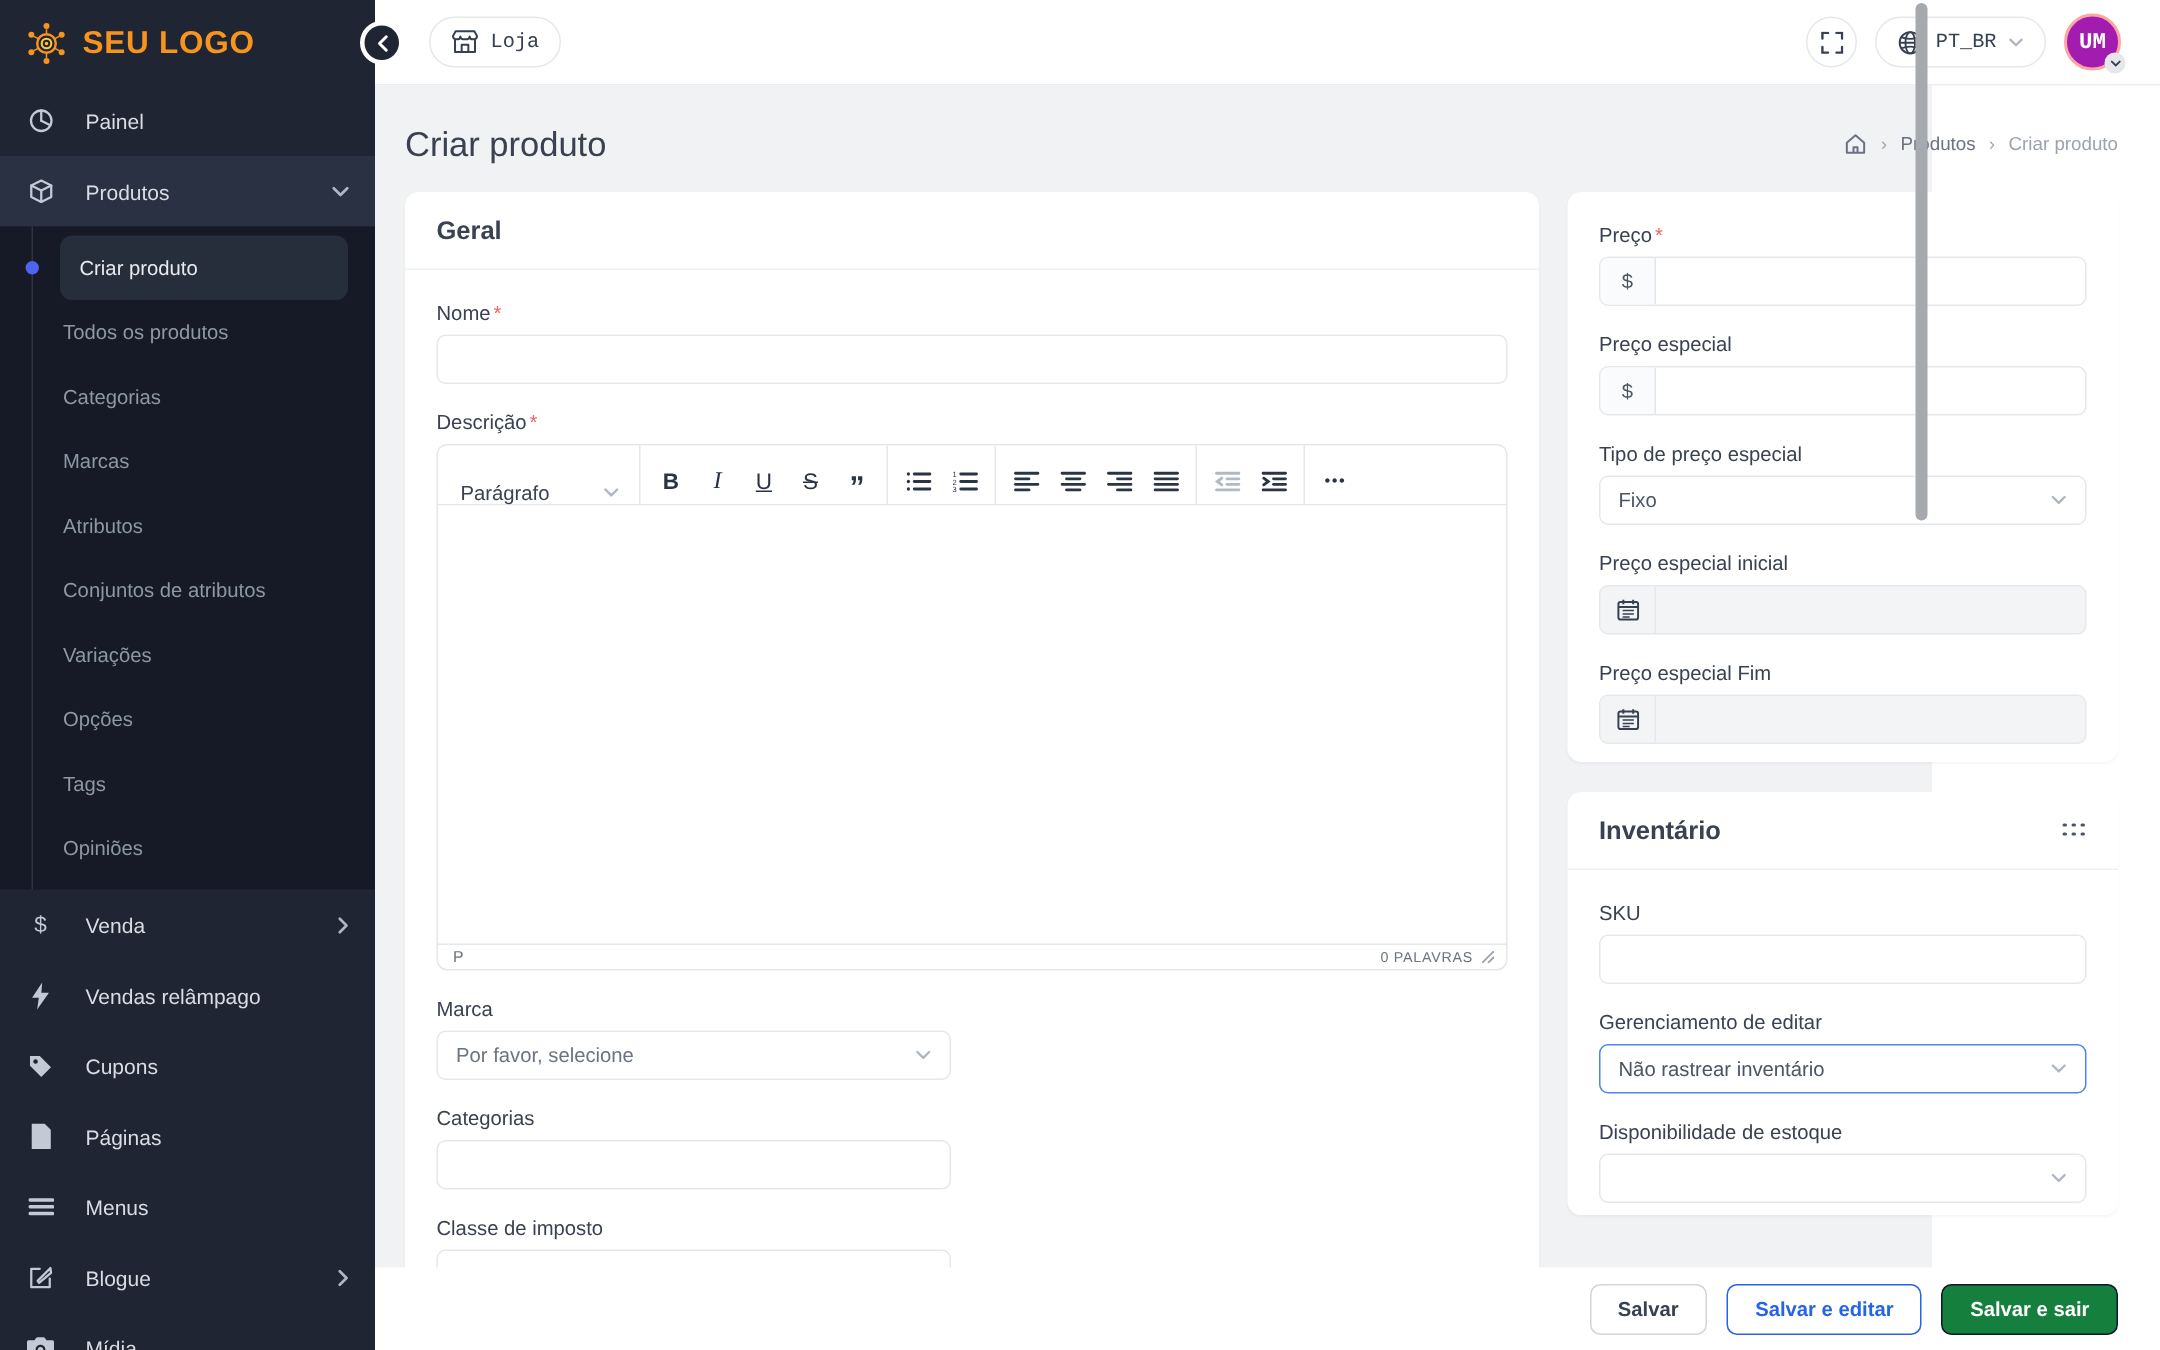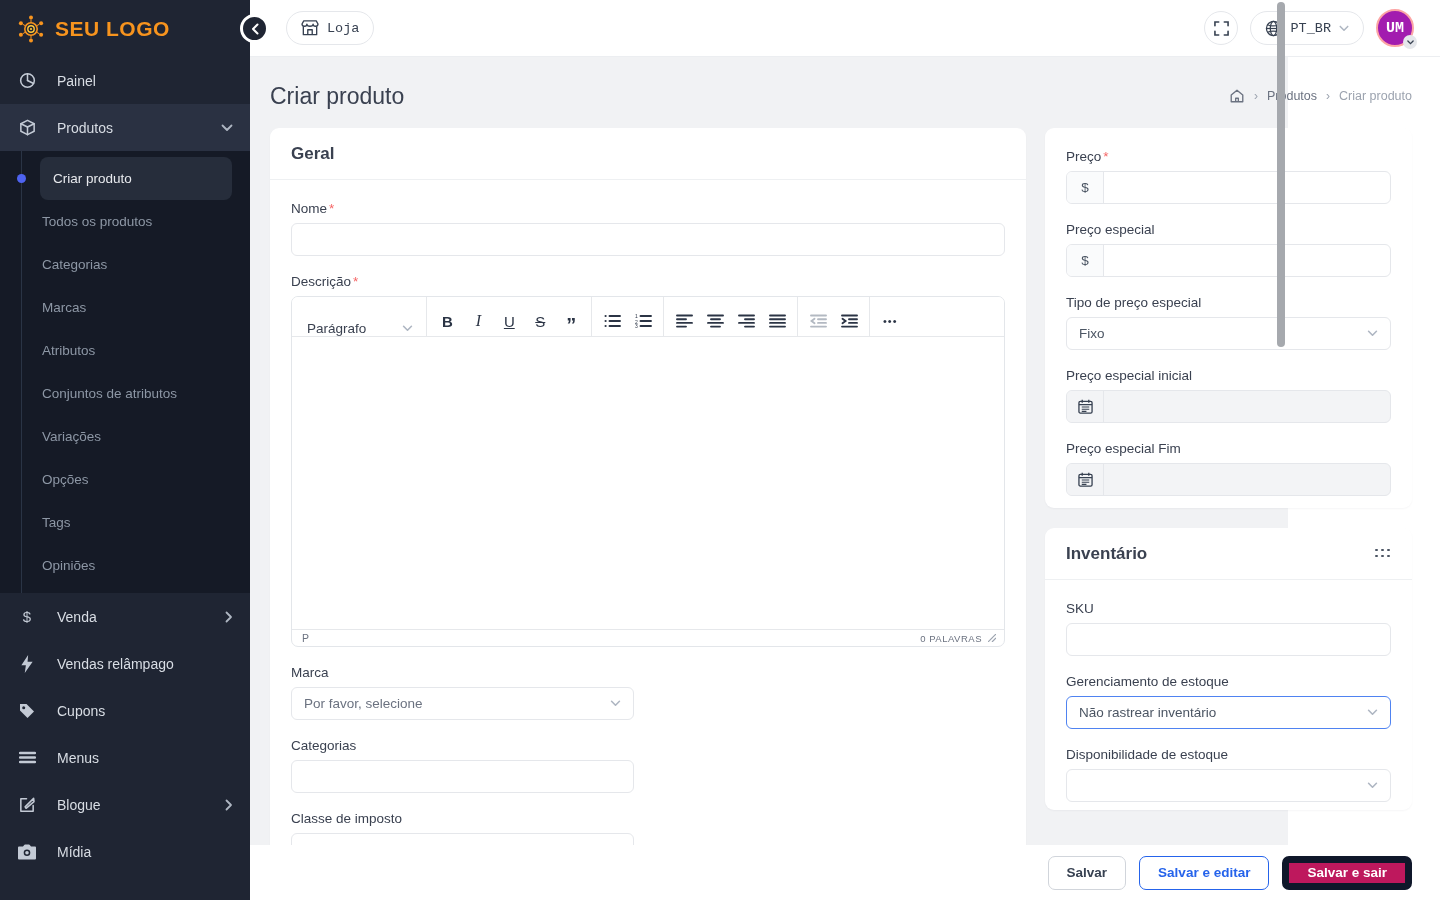--- a/index.html
+++ b/index.html
@@ -85,21 +85,21 @@
   .ed-count { font-size:9.5px; color:#6B7280; letter-spacing:.5px; display:flex; align-items:center; gap:6px; }
 
   .dots-grid { display:grid; grid-template-columns:repeat(3,4px); grid-auto-rows:4px; gap:2px; cursor:grab; }
   .dots-grid i { width:2.6px; height:2.6px; border-radius:50%; background:#4B5563; }
 
   
   .footer { position:absolute; z-index:30; left:0; right:0; bottom:0; height:55px; background:#FFFFFF; display:flex; align-items:center; justify-content:flex-end; gap:13px; padding-right:28px; }
   .btn { height:34px; border-radius:7px; font-size:13.5px; font-weight:600; padding:0 18px; cursor:pointer; font-family:"Liberation Sans",sans-serif; }
   .btn.ghost { background:#fff; border:1px solid #D1D5DB; color:#374151; }
   .btn.outline { background:#fff; border:1px solid #2563EB; color:#2563EB; }
-  .btn.primary { background:#be185d; border:7px solid #0f172a; color:#fff; }
+  .btn.primary { background:#15803d; border:1px solid #0f172a; color:#fff; }
 
   .scroll-thumb { position:absolute; z-index:60; right:3px; top:2px; width:8px; height:345px; border-radius:4px; background:#A6A9AE; }
 </style>
 </head>
 <body>
 
 <div class="app">
 
   <aside class="sidebar">
     <div class="logo-row">
@@ -209,20 +209,28 @@
     <div class="nav-item">
       <span class="nicon">
         <svg width="18" height="18" viewBox="0 0 18 18">
             <path d="M2 2 L8.5 2 L16 9.5 L9.5 16 L2 8.5 Z" fill="#C3CAD5"></path>
             <circle cx="5.7" cy="5.7" r="1.5" fill="#1F2533"></circle>
           </svg>
       </span>
       <span>Cupons</span>
     </div>
 
+    <div class="nav-item">
+      <span class="nicon">
+        <svg width="15" height="18" viewBox="0 0 14 17">
+            <path d="M1 0 L9 0 L13 4 L13 16 L1 16 Z" fill="#C3CAD5"></path>
+          </svg>
+      </span>
+      <span>Páginas</span>
+    </div>
 
     <div class="nav-item">
       <span class="nicon">
         <svg width="17" height="13" viewBox="0 0 17 13" stroke="#C3CAD5" stroke-width="2.4" stroke-linecap="round">
             <line x1="1" y1="2" x2="16" y2="2"></line>
             <line x1="1" y1="6.5" x2="16" y2="6.5"></line>
             <line x1="1" y1="11" x2="16" y2="11"></line>
           </svg>
       </span>
       <span>Menus</span>
@@ -552,21 +560,21 @@
                   <i></i>
                   <i></i>
                 </span>
             </div>
             <div class="card-body">
               <div class="field">
                 <label class="field-label">SKU</label>
                 <input class="text-input" style="">
               </div>
               <div class="field">
-                <label class="field-label">Gerenciamento de estoque</label>
+                <label class="field-label">Gerenciamento de editar</label>
                 <div class="select focused">
                   <span>Não rastrear inventário</span>
                   <svg class="chev" width="11" height="7" viewBox="0 0 12 8" stroke="#9CA3AF">
                       <polyline points="1.5,1.5 6,6 10.5,1.5"></polyline>
                     </svg>
                 </div>
               </div>
               <div class="field" style="margin-bottom:0;">
                 <label class="field-label">Disponibilidade de estoque</label>
                 <div class="select">

